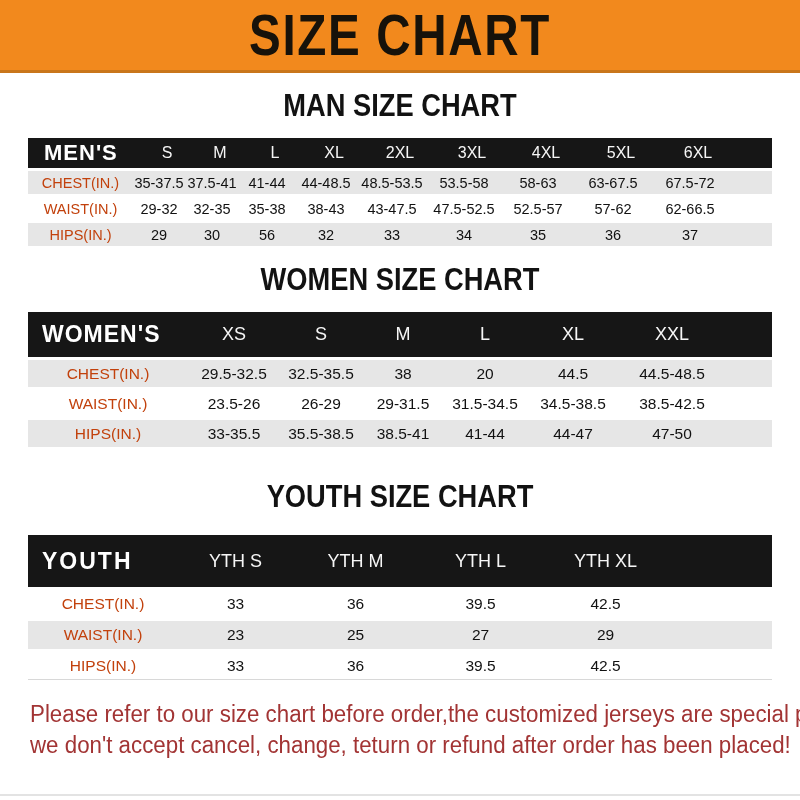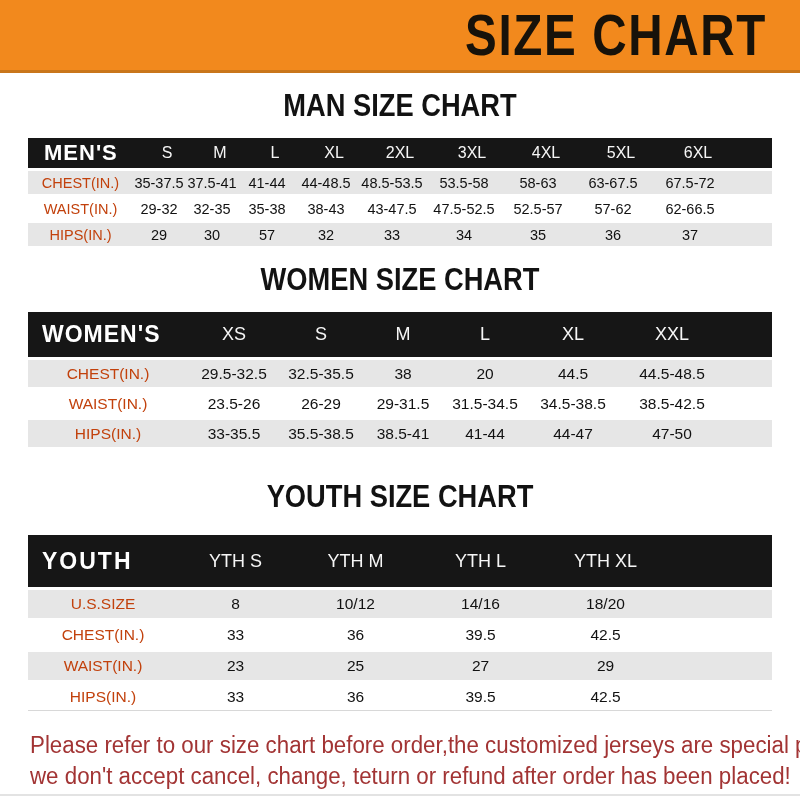--- a/index.html
+++ b/index.html
@@ -11,21 +11,21 @@
     --ink:#111111;
   }
   *{margin:0;padding:0;box-sizing:border-box;}
   html,body{width:800px;background:#ffffff;font-family:"Liberation Sans",sans-serif;}
   body{height:800px;overflow:hidden;position:relative;}
 
   
   .banner{
     height:73px;background:var(--orange);
     border-bottom:3px solid var(--orange-dark);
-    display:flex;align-items:center;justify-content:flex-end;
+    display:flex;align-items:center;justify-content:center;
   }
   .banner-title{
     font-size:58px;font-weight:800;letter-spacing:2px;color:#17120a;
     transform:scaleX(0.82);white-space:nowrap;line-height:1;
   }
 
   
   .section-heading{
     text-align:center;font-weight:800;color:#121212;
     font-size:31px;letter-spacing:0px;line-height:1.1;
@@ -141,21 +141,21 @@
       <td>47.5-52.5</td>
       <td>52.5-57</td>
       <td>57-62</td>
       <td>62-66.5</td>
       <td></td>
     </tr>
     <tr class="data-row gray">
       <td class="row-label">HIPS(IN.)</td>
       <td>29</td>
       <td>30</td>
-      <td>57</td>
+      <td>56</td>
       <td>32</td>
       <td>33</td>
       <td>34</td>
       <td>35</td>
       <td>36</td>
       <td>37</td>
       <td></td>
     </tr>
   </tbody>
 </table>
@@ -234,28 +234,20 @@
     <tr class="head-row">
       <th class="head-label">YOUTH</th>
       <th>YTH S</th>
       <th>YTH M</th>
       <th>YTH L</th>
       <th>YTH XL</th>
       <th></th>
     </tr>
   </thead>
   <tbody>
-    <tr class="data-row gray">
-      <td class="row-label">U.S.SIZE</td>
-      <td>8</td>
-      <td>10/12</td>
-      <td>14/16</td>
-      <td>18/20</td>
-      <td></td>
-    </tr>
     <tr class="data-row white">
       <td class="row-label">CHEST(IN.)</td>
       <td>33</td>
       <td>36</td>
       <td>39.5</td>
       <td>42.5</td>
       <td></td>
     </tr>
     <tr class="data-row gray">
       <td class="row-label">WAIST(IN.)</td>

